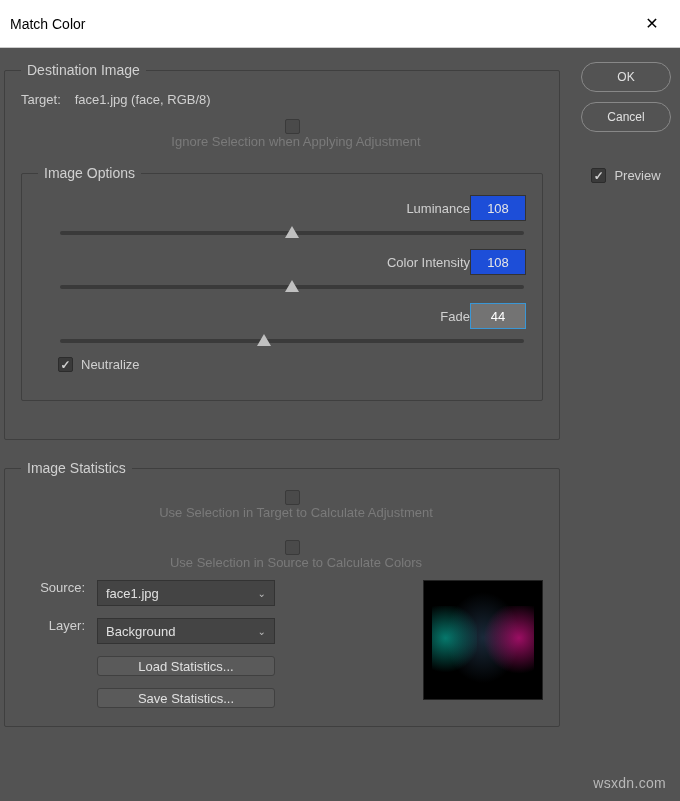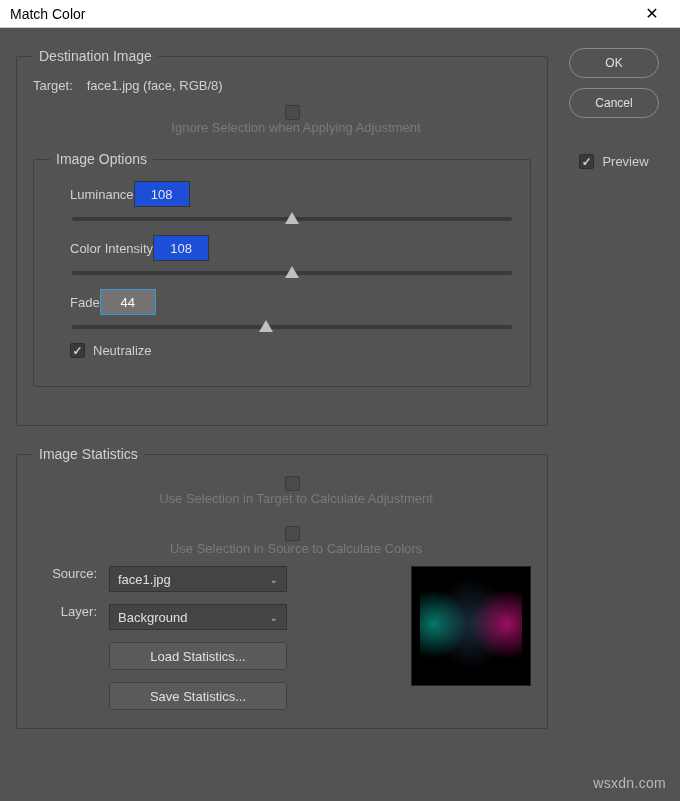--- a/index.html
+++ b/index.html
@@ -1,52 +1,52 @@
 <!DOCTYPE html>
 <html><head>
   <meta charset="utf-8">
   <style>
     * { box-sizing: border-box; margin: 0; padding: 0; font-family: "Segoe UI", Tahoma, sans-serif; }
     body { background: #535353; width: 680px; height: 801px; overflow: hidden; color: #d0d0d0; font-size: 13px; }
-    .titlebar { background: #fff; color: #000; height: 28px; display: flex; align-items: center; padding: 4px 10px; border-bottom: 1px solid #ccc; }
+    .titlebar { background: #fff; color: #000; height: 48px; display: flex; align-items: center; padding: 4px 10px; border-bottom: 1px solid #ccc; }
     .titlebar .title { flex: 1; font-size: 14px; }
     .titlebar .close { width: 36px; height: 36px; display: flex; align-items: center; justify-content: center; font-size: 16px; cursor: pointer; }
-    .content { display: flex; padding: 14px 16px; gap: 16px; margin-top: 6px; }
+    .content { display: flex; padding: 14px 4px; gap: 16px; }
     .left { flex: 1; }
     .right { width: 100px; display: flex; flex-direction: column; gap: 10px; align-items: center; }
 
     fieldset { border: 1px solid #3f3f3f; border-radius: 2px; padding: 14px 16px 18px 16px; margin-bottom: 20px; position: relative; }
     legend { padding: 0 6px; color: #d0d0d0; font-size: 14px; }
 
     .row { display: flex; align-items: center; margin-bottom: 10px; }
     .label { color: #d0d0d0; }
     .disabled { color: #7a7a7a; }
 
     .checkbox { width: 15px; height: 15px; background: #3a3a3a; border: 1px solid #2c2c2c; border-radius: 2px; display: inline-flex; align-items: center; justify-content: center; margin-right: 8px; flex-shrink: 0; }
     .checkbox.checked::after { content: "✓"; color: #d0d0d0; font-size: 12px; font-weight: bold; }
     .checkbox.disabled-box { background: #4a4a4a; border-color: #3a3a3a; }
 
     .slider-group { margin-bottom: 14px; padding-left: 20px; }
-    .slider-head { display: flex; align-items: center; justify-content: flex-start; margin-bottom: 10px; }
+    .slider-head { display: flex; align-items: center; justify-content: flex-end; margin-bottom: 10px; }
     .slider-head .label { }
     .num-input { width: 56px; height: 26px; background: #1d4ed8; border: 1px solid #333; color: #e6e6e6; text-align: center; font-size: 13px; }
     .num-input.focused { background: #737373; border: 1px solid #3a97d6; color: #fff; }
     .slider-track { position: relative; height: 4px; background: #3a3a3a; border-radius: 2px; margin: 0 2px 4px 2px; }
     .slider-thumb { position: absolute; top: -5px; width: 0; height: 0; border-left: 7px solid transparent; border-right: 7px solid transparent; border-bottom: 12px solid #c0c0c0; transform: translateX(-7px); }
 
     .target-row { display: flex; align-items: center; gap: 14px; margin-bottom: 12px; }
     .indent1 { padding-left: 28px; flex-direction: column; }
 
     .inner-fieldset { margin-top: 16px; }
 
     .stats-row { display: flex; align-items: flex-start; margin-bottom: 12px; gap: 12px; }
     .stats-label { width: 64px; text-align: right; }
     .select { background: #444; border: 1px solid #333; color: #e0e0e0; height: 26px; width: 178px; display: flex; align-items: center; justify-content: space-between; padding: 0 8px; cursor: pointer; gap: 15px; }
     .select .chev { font-size: 10px; color: #bbb; }
-    .btn-small { background: #5a5a5a; border: 1px solid #404040; color: #e0e0e0; height: 28px; width: 178px; display: flex; align-items: center; justify-content: center; cursor: pointer; border-radius: 3px; }
+    .btn-small { background: #5a5a5a; border: 1px solid #404040; color: #e0e0e0; height: 20px; width: 178px; display: flex; align-items: center; justify-content: center; cursor: pointer; border-radius: 3px; }
 
     .preview-img { width: 120px; height: 120px; border: 1px solid #222; background: #0a0a0a; position: relative; overflow: hidden; }
     .preview-face { position: absolute; inset: 0; background: radial-gradient(ellipse 45% 55% at 50% 48%, #1a2a3a 0%, #000 70%); }
     .preview-face::before { content: ""; position: absolute; left: 8px; top: 25px; width: 45px; height: 80px; background: radial-gradient(circle at 30% 40%, rgba(10,200,180,0.6), transparent 60%); }
     .preview-face::after { content: ""; position: absolute; right: 8px; top: 25px; width: 50px; height: 80px; background: radial-gradient(circle at 70% 40%, rgba(220,20,140,0.7), transparent 60%); }
 
     .pill-btn { width: 90px; height: 30px; border: 1px solid #888; border-radius: 15px; background: transparent; color: #e0e0e0; display: flex; align-items: center; justify-content: center; cursor: pointer; font-size: 12px; }
     .preview-check-row { display: flex; align-items: center; margin-top: 26px; }
 
     .watermark { position: absolute; bottom: 10px; right: 14px; color: #b8b8b8; font-size: 14px; letter-spacing: 0.3px; }

